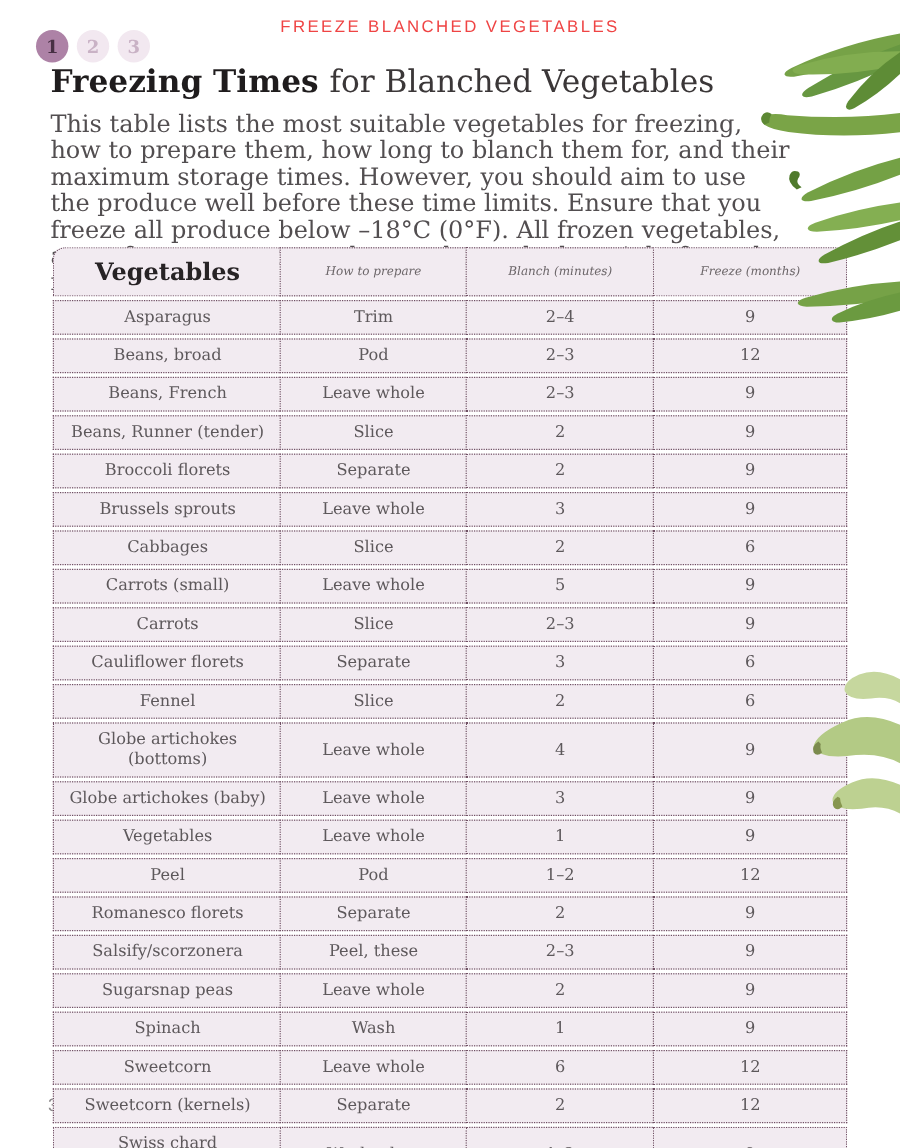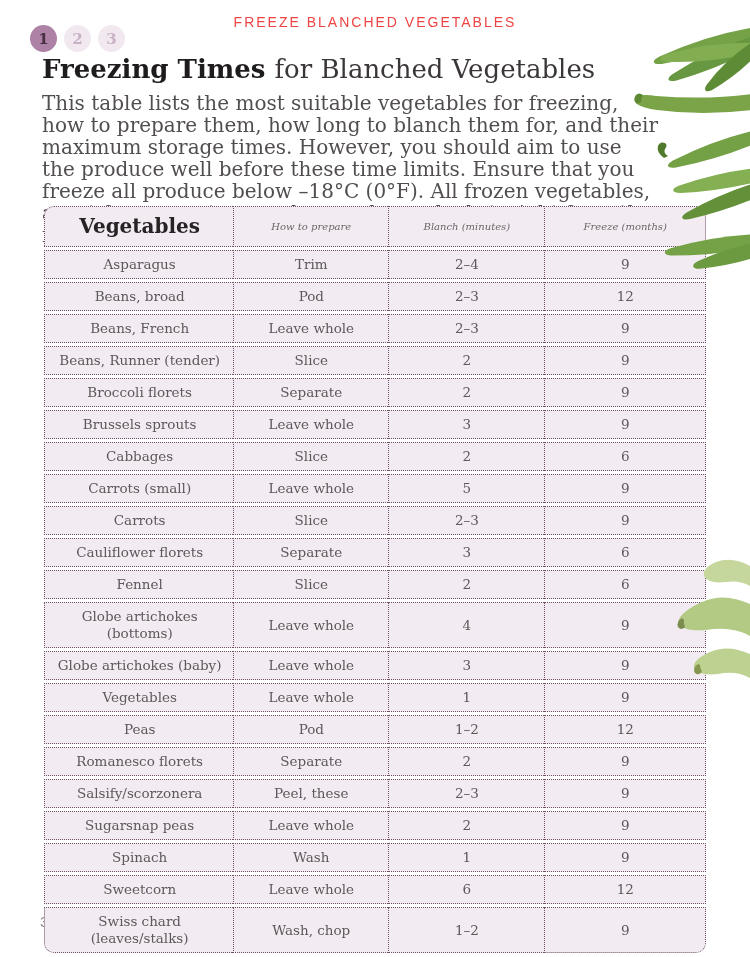--- a/index.html
+++ b/index.html
@@ -181,21 +181,21 @@
             <td>3</td>
             <td>9</td>
           </tr>
           <tr>
             <td>Vegetables</td>
             <td>Leave whole</td>
             <td>1</td>
             <td>9</td>
           </tr>
           <tr>
-            <td>Peas</td>
+            <td>Peel</td>
             <td>Pod</td>
             <td>1–2</td>
             <td>12</td>
           </tr>
           <tr>
             <td>Romanesco florets</td>
             <td>Separate</td>
             <td>2</td>
             <td>9</td>
           </tr>
@@ -214,20 +214,26 @@
           <tr>
             <td>Spinach</td>
             <td>Wash</td>
             <td>1</td>
             <td>9</td>
           </tr>
           <tr>
             <td>Sweetcorn</td>
             <td>Leave whole</td>
             <td>6</td>
+            <td>12</td>
+          </tr>
+          <tr>
+            <td>Sweetcorn (kernels)</td>
+            <td>Separate</td>
+            <td>2</td>
             <td>12</td>
           </tr>
           <tr>
             <td>Swiss chard (leaves/stalks)</td>
             <td>Wash, chop</td>
             <td>1–2</td>
             <td>9</td>
           </tr>
         </tbody>
     </table>

